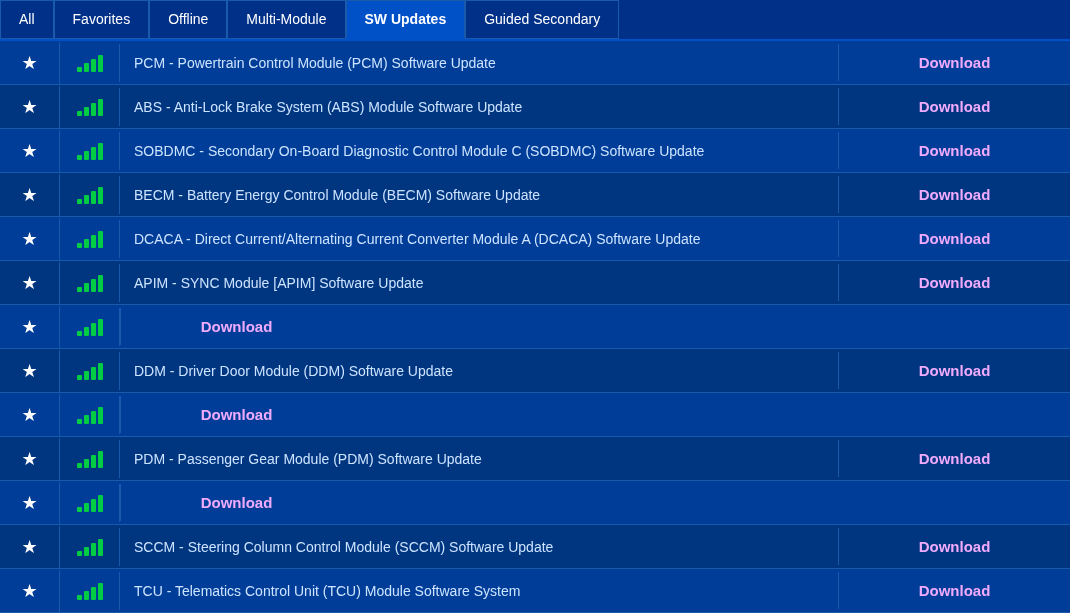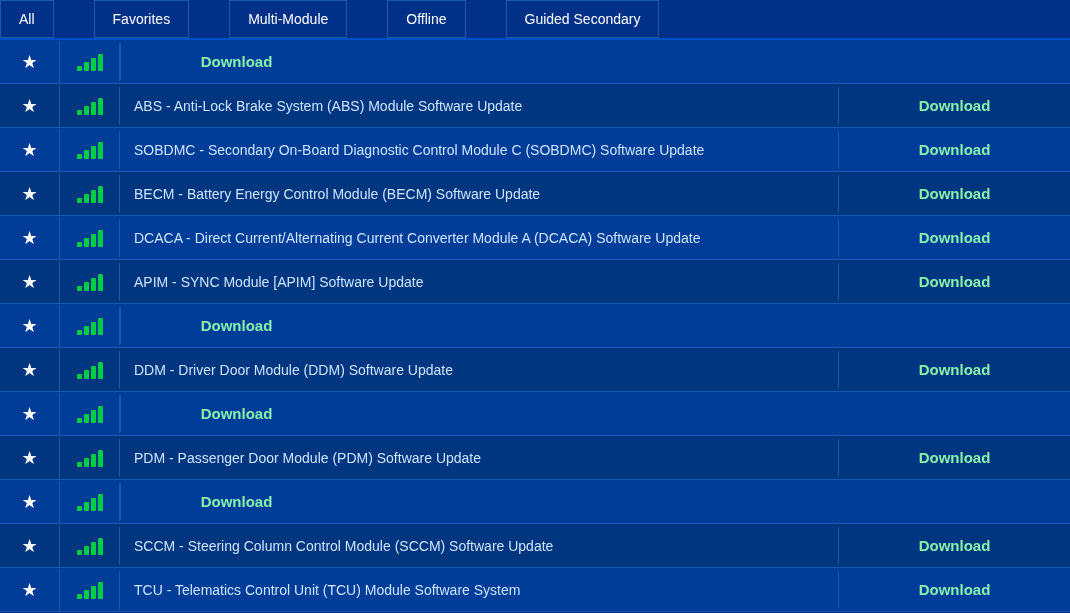--- a/index.html
+++ b/index.html
@@ -9,21 +9,20 @@
       font-size: 14px;
       color: #fff;
       width: 1070px;
     }
 
     
     .tabs {
       display: flex;
       background: #003087;
       border-bottom: 2px solid #0050c8;
-      gap: 40px;
     }
     .tab {
       padding: 10px 18px;
       cursor: pointer;
       color: #fff;
       border: 1px solid #1a5aaa;
       background: #003087;
       white-space: nowrap;
       font-size: 14px;
       font-weight: 500;
@@ -79,21 +78,21 @@
     .col-download {
       width: 232px;
       min-width: 232px;
       display: flex;
       align-items: center;
       justify-content: center;
       border-left: 1px solid #1a5aaa;
       padding: 10px 0;
       font-size: 15px;
       font-weight: bold;
-      color: #86efac;
+      color: #f0abfc;
       cursor: pointer;
     }
 
     
     .star-icon {
       color: #fff;
       font-size: 18px;
       cursor: pointer;
     }
 
@@ -113,38 +112,40 @@
     .signal-bars .bar:nth-child(2) { height: 9px; }
     .signal-bars .bar:nth-child(3) { height: 13px; }
     .signal-bars .bar:nth-child(4) { height: 17px; }
   </style>
 </head>
 <body>
 
 <div class="tabs">
   <div class="tab">All</div>
   <div class="tab">Favorites</div>
+  <div class="tab">Offline</div>
   <div class="tab">Multi-Module</div>
-  <div class="tab">Offline</div>
+  <div class="tab active">SW Updates</div>
   <div class="tab">Guided Secondary</div>
 </div>
 
 <div class="table-container" id="table-container">
 <div class="table-row">
       <div class="col-star">
         <span class="star-icon">★</span>
       </div>
       <div class="col-signal">
         <div class="signal-bars">
           <div class="bar"></div>
           <div class="bar"></div>
           <div class="bar"></div>
           <div class="bar"></div>
         </div>
       </div>
+      <div class="col-name">PCM - Powertrain Control Module (PCM) Software Update</div>
       <div class="col-download">Download</div>
     </div>
     <div class="table-row">
       <div class="col-star">
         <span class="star-icon">★</span>
       </div>
       <div class="col-signal">
         <div class="signal-bars">
           <div class="bar"></div>
           <div class="bar"></div>
@@ -263,21 +264,21 @@
         <span class="star-icon">★</span>
       </div>
       <div class="col-signal">
         <div class="signal-bars">
           <div class="bar"></div>
           <div class="bar"></div>
           <div class="bar"></div>
           <div class="bar"></div>
         </div>
       </div>
-      <div class="col-name">PDM - Passenger Door Module (PDM) Software Update</div>
+      <div class="col-name">PDM - Passenger Gear Module (PDM) Software Update</div>
       <div class="col-download">Download</div>
     </div>
     <div class="table-row">
       <div class="col-star">
         <span class="star-icon">★</span>
       </div>
       <div class="col-signal">
         <div class="signal-bars">
           <div class="bar"></div>
           <div class="bar"></div>

